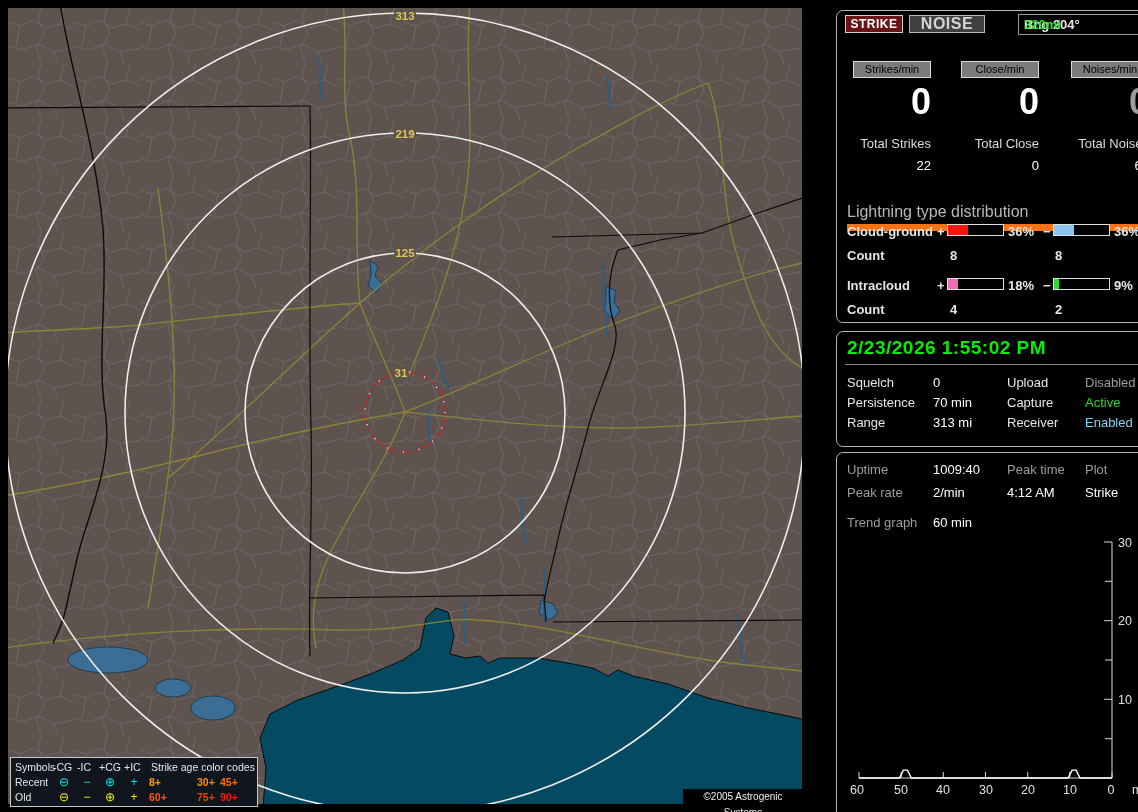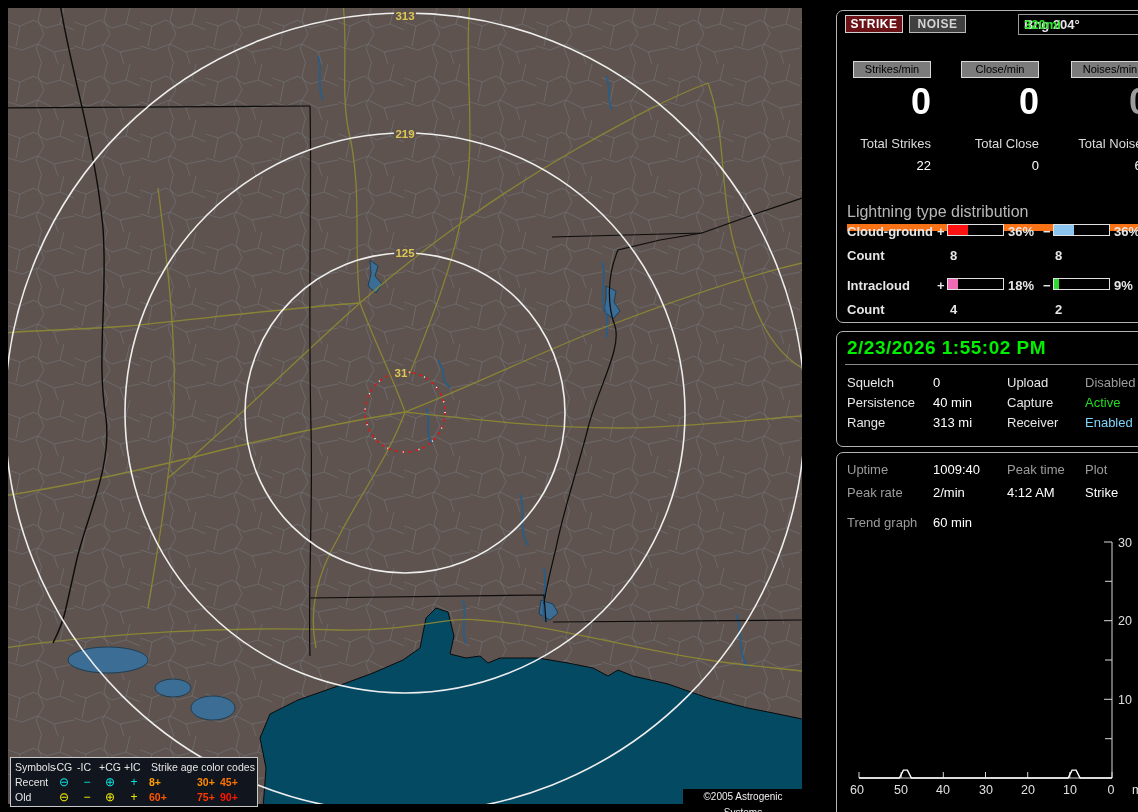--- a/index.html
+++ b/index.html
@@ -26,21 +26,21 @@
   
   .panel{position:absolute;left:812px;width:318px;background:#000;
          border:1px solid #b4b4b4;border-radius:7px;box-sizing:border-box;margin-left:24px;}
   #panel1{top:10px;height:313px;}
   #panel2{top:331px;height:116px;}
   #panel3{top:452px;height:450px;}
   .panel *{position:absolute;box-sizing:border-box;}
   .btn{font-weight:bold;text-align:center;cursor:pointer;}
   #btn-strike{left:8px;top:4px;width:58px;height:18px;font-size:12px;line-height:16px;
               background:#6b1216;color:#fff;border:1px solid #cfcfcf;letter-spacing:.5px;}
-  #btn-noise{left:72px;top:4px;width:57px;height:18px;font-size:12px;line-height:16px;
+  #btn-noise{left:72px;top:4px;width:76px;height:18px;font-size:16px;line-height:16px;
              background:#404040;color:#d4d4d4;border:1px solid #b9b9b9;letter-spacing:.5px;}
   #bng{left:181px;top:3px;width:135px;height:21px;border:1px solid #9a9a9a;
        font-weight:bold;font-size:13px;line-height:19px;padding:0 5px;
        display:flex;justify-content:space-between;}
   .col{top:50px;text-align:right;}
   #col1{left:6px;width:88px;}#col2{left:108px;width:94px;}#col3{left:212px;width:100px;}
   .col *{position:static;display:block;}
   .rate-btn{width:78px;height:17px;margin-left:auto;font-size:11px;line-height:15px;
             background:#7b7b7b;color:#000;border:1px solid #d8d8d8;text-align:center;}
   .bigzero{font-size:36px;font-weight:bold;line-height:36px;margin-top:6px;color:#fff;}
@@ -264,21 +264,21 @@
   <div id="clock">2/23/2026 1:55:02 PM</div>
   <div id="clock-sep"></div>
   <div class="prow" style="top:43px;">
     <span class="p-l1">Squelch</span>
     <span class="p-v1 val-white">0</span>
     <span class="p-l2">Upload</span>
     <span class="p-v2" style="color:#9c9c9c">Disabled</span>
   </div>
   <div class="prow" style="top:63px;">
     <span class="p-l1">Persistence</span>
-    <span class="p-v1 val-white">40 min</span>
+    <span class="p-v1 val-white">70 min</span>
     <span class="p-l2">Capture</span>
     <span class="p-v2" style="color:#27d827">Active</span>
   </div>
   <div class="prow" style="top:83px;">
     <span class="p-l1">Range</span>
     <span class="p-v1 val-white">313 mi</span>
     <span class="p-l2">Receiver</span>
     <span class="p-v2" style="color:#7dd3fc">Enabled</span>
   </div>
 </div>

